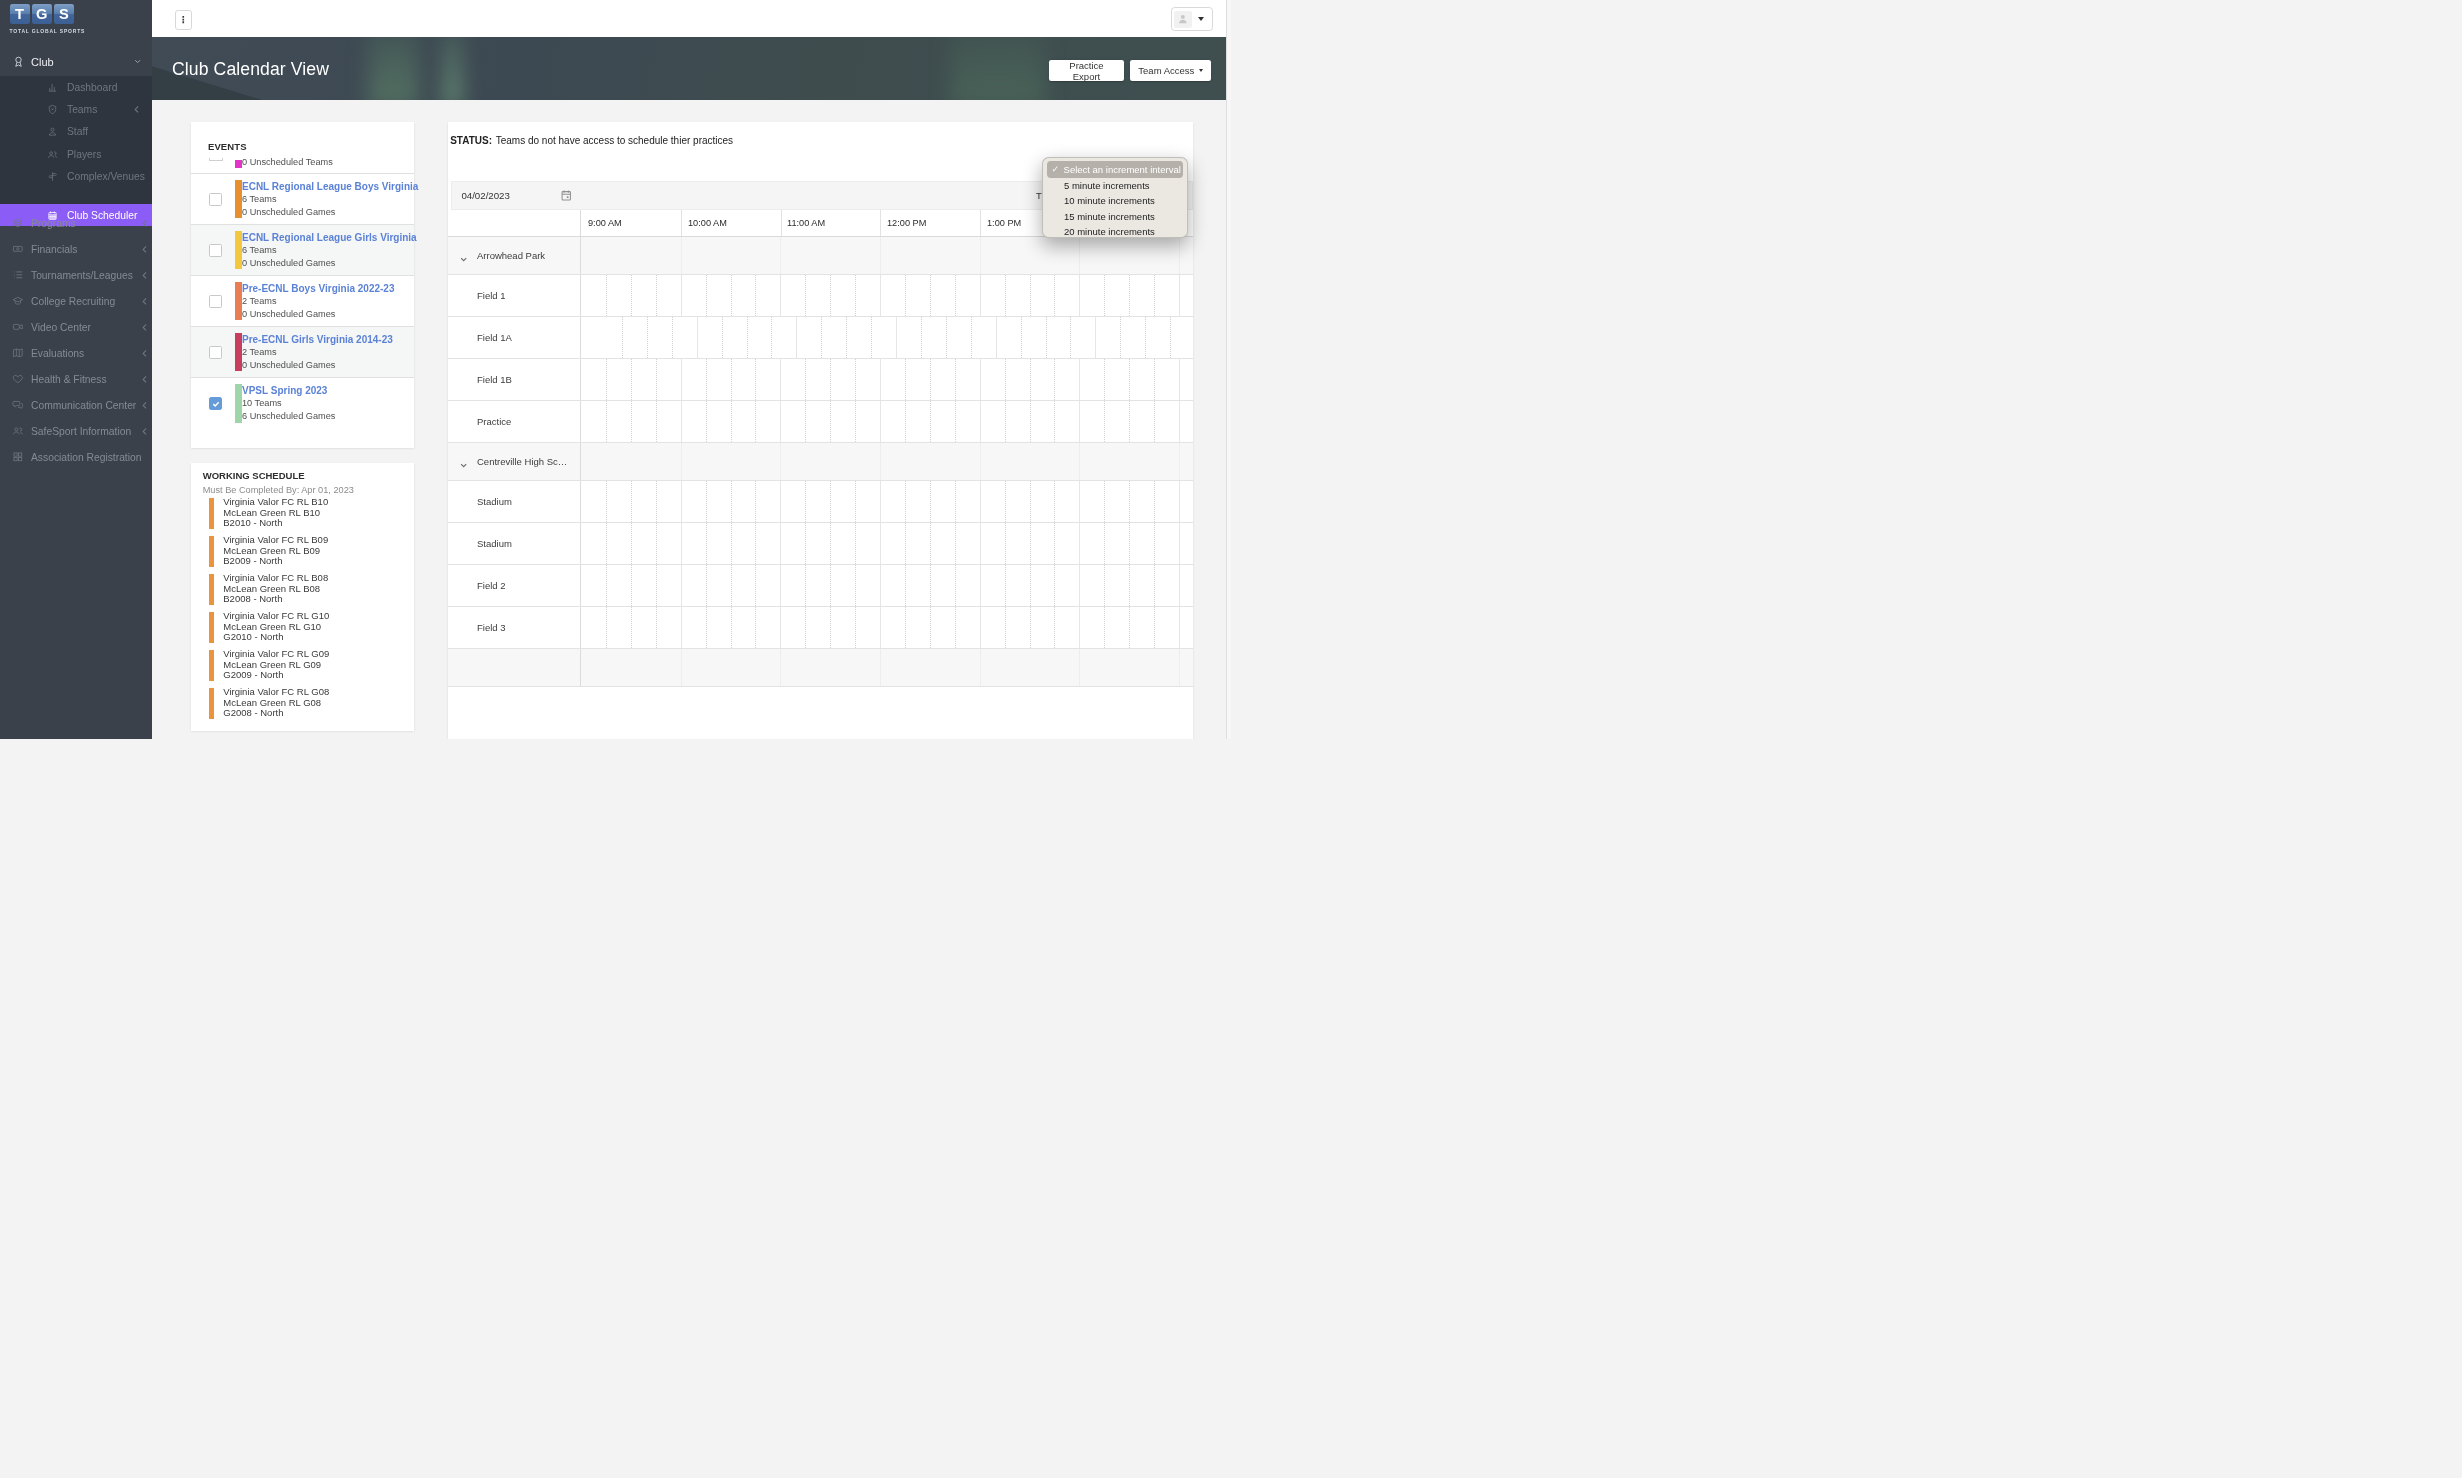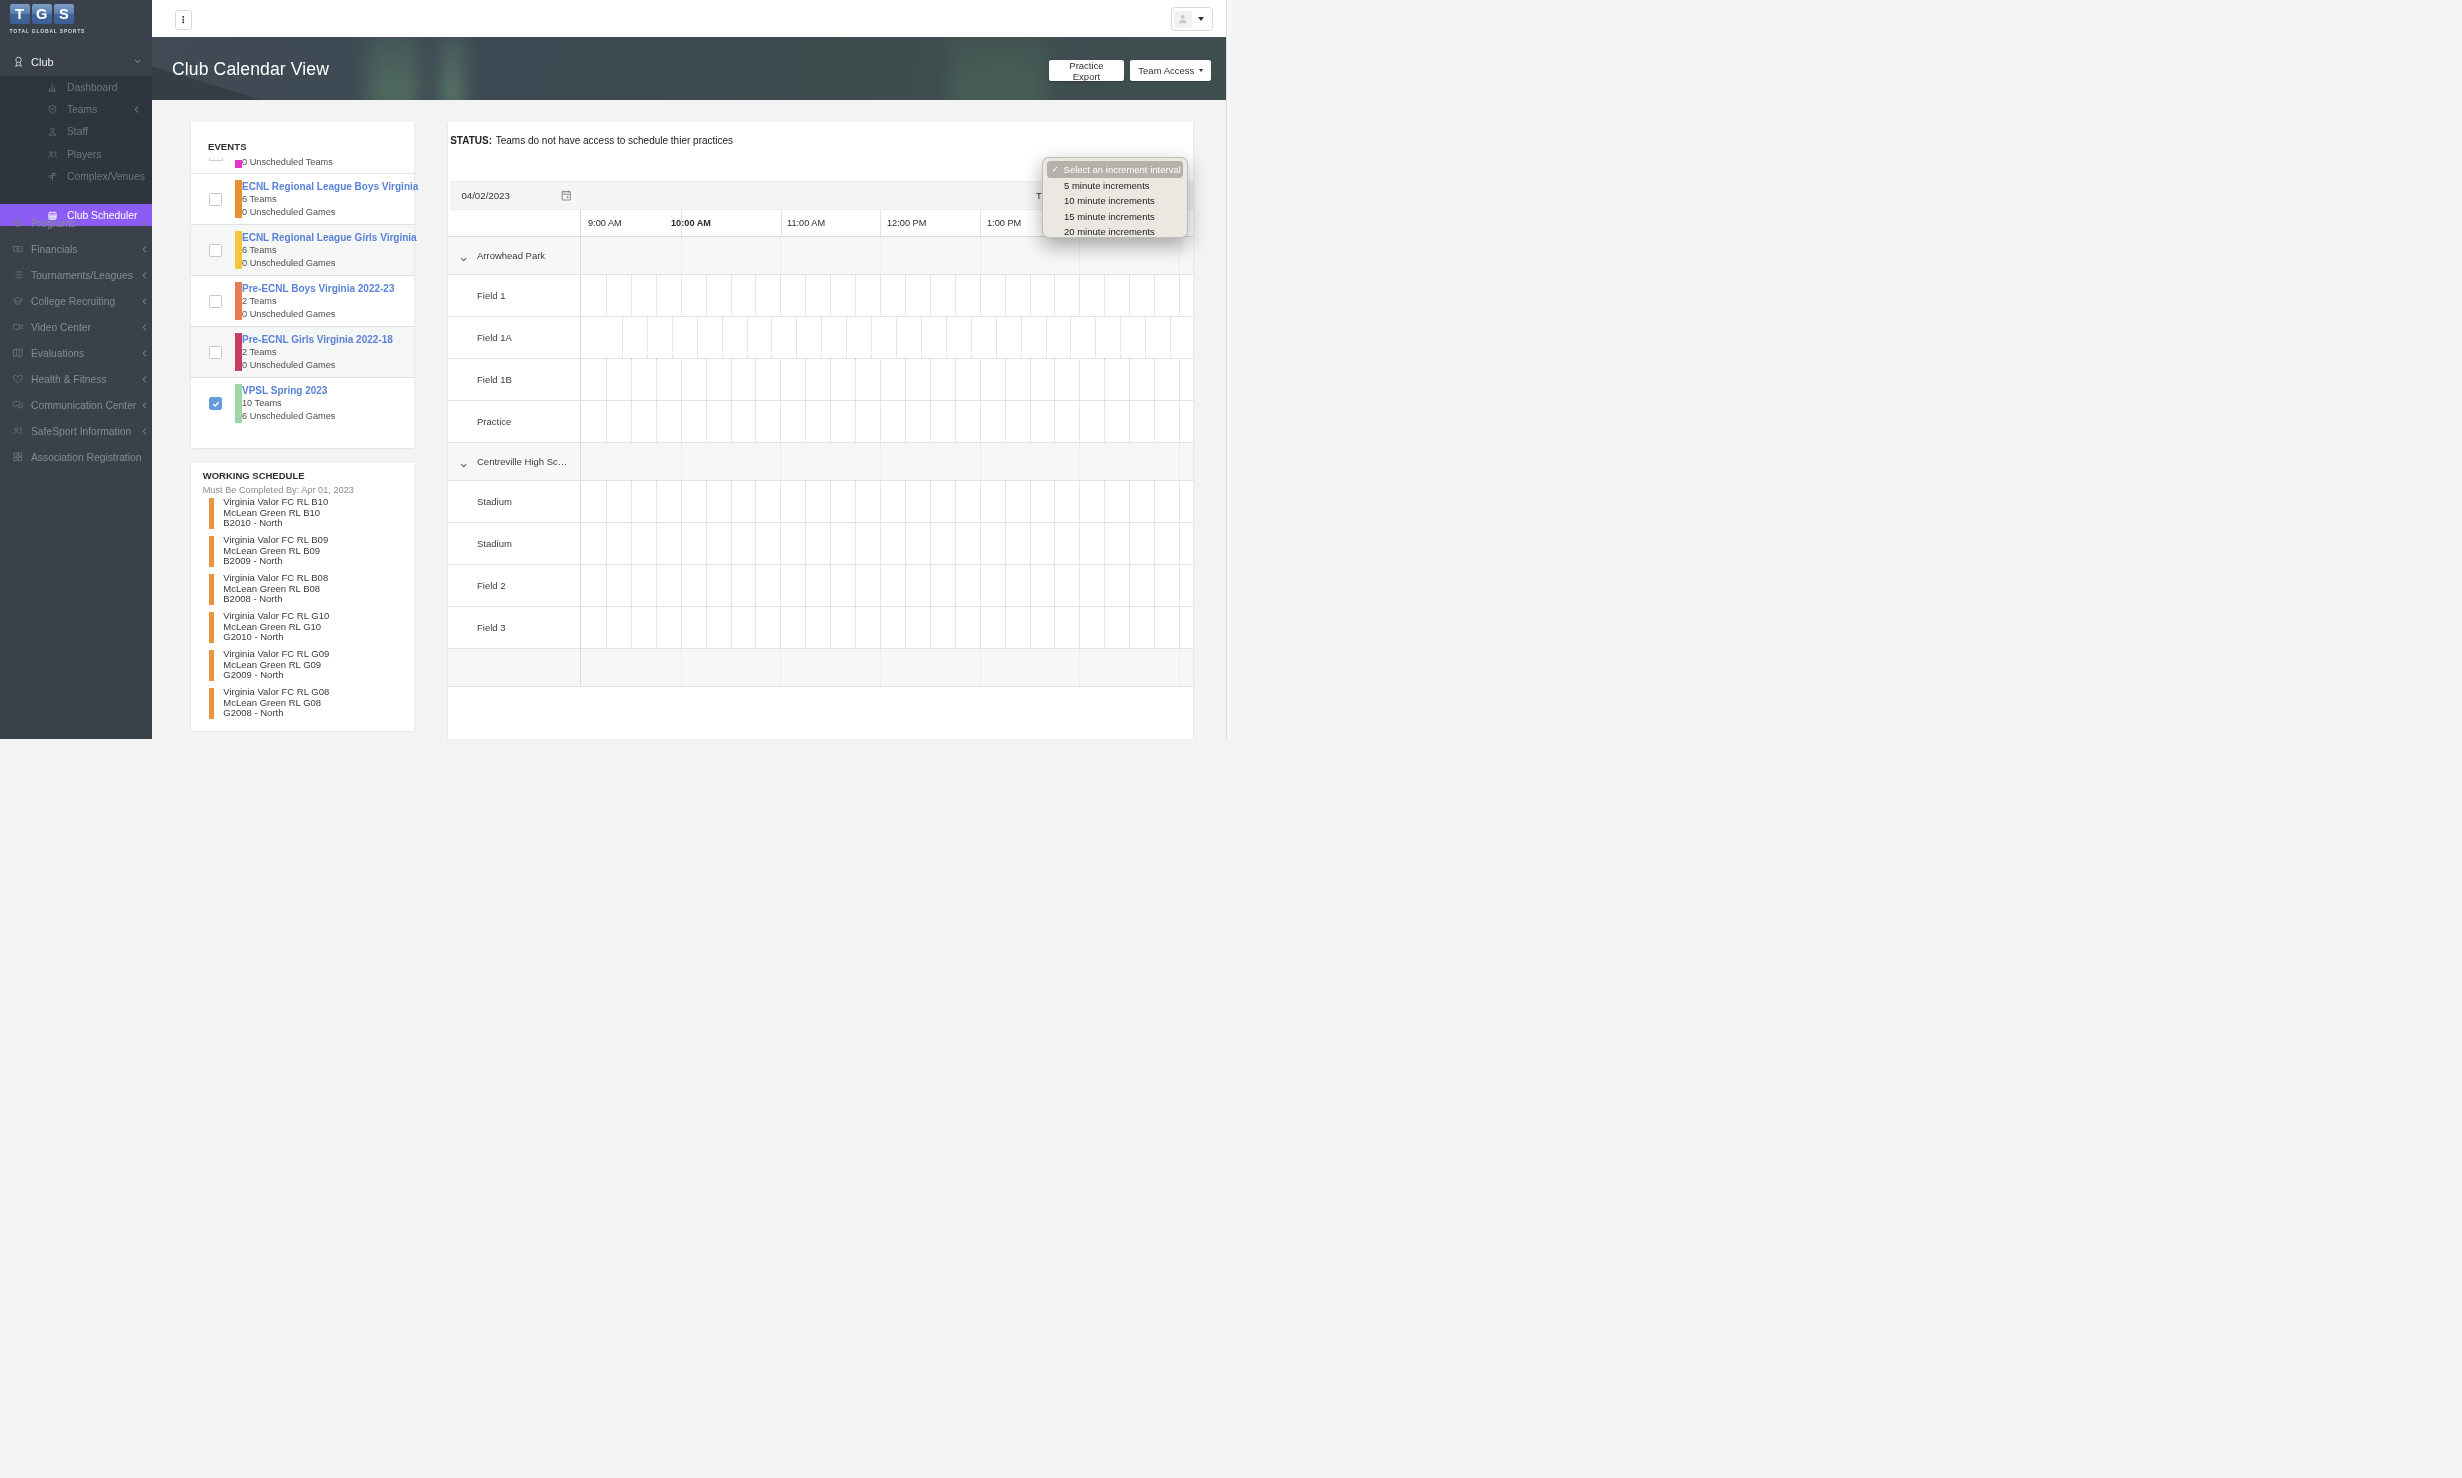--- a/index.html
+++ b/index.html
@@ -407,21 +407,21 @@
       <div class="evtxt">
         <div class="evtitle">Pre-ECNL Boys Virginia 2022-23</div>
         <div class="evsub">2 Teams</div>
         <div class="evsub">0 Unscheduled Games</div>
       </div>
     </div>
       <div class="evrow alt">
       <span class="cb"></span>
       <span class="bar" style="background:#c73e5e"></span>
       <div class="evtxt">
-        <div class="evtitle">Pre-ECNL Girls Virginia 2022-18</div>
+        <div class="evtitle">Pre-ECNL Girls Virginia 2014-23</div>
         <div class="evsub">2 Teams</div>
         <div class="evsub">0 Unscheduled Games</div>
       </div>
     </div>
       <div class="evrow">
       <span class="cb checked">
           <svg viewBox="0 0 12 12" width="8" height="8">
             <path d="M2 6.2 4.8 9 10 3.4" stroke="#fff" stroke-width="2.2" fill="none"></path>
           </svg>
         </span>
@@ -505,21 +505,21 @@
   </div>
   <div class="timehead" id="timehead">
     <div class="spacer"></div>
   <div class="vl h" style="left: 233px;"></div>
       <div class="vl h" style="left: 333px;"></div>
       <div class="vl h" style="left: 432px;"></div>
       <div class="vl h" style="left: 532px;"></div>
       <div class="vl h" style="left: 632px;"></div>
       <div class="vl h" style="left: 731px;"></div>
       <span class="tlabel" style="left: 140px;">9:00 AM</span>
-      <span class="tlabel" style="left: 223px; font-weight: bold;">10:00 AM</span>
+      <span class="tlabel" style="left: 240px;">10:00 AM</span>
       <span class="tlabel" style="left: 339px;">11:00 AM</span>
       <span class="tlabel" style="left: 439px;">12:00 PM</span>
       <span class="tlabel" style="left: 539px;">1:00 PM</span>
     </div>
   <div class="calrows" id="calrows">
       <div class="crow group" style="height: 38px;">
       <div class="vcell">
         <span class="vchev"><svg viewBox="0 0 10 10" fill="none" stroke="#6e6e6e" stroke-width="1.6">
               <path d="M1.5 3 5 6.5 8.5 3"></path>
             </svg></span>

